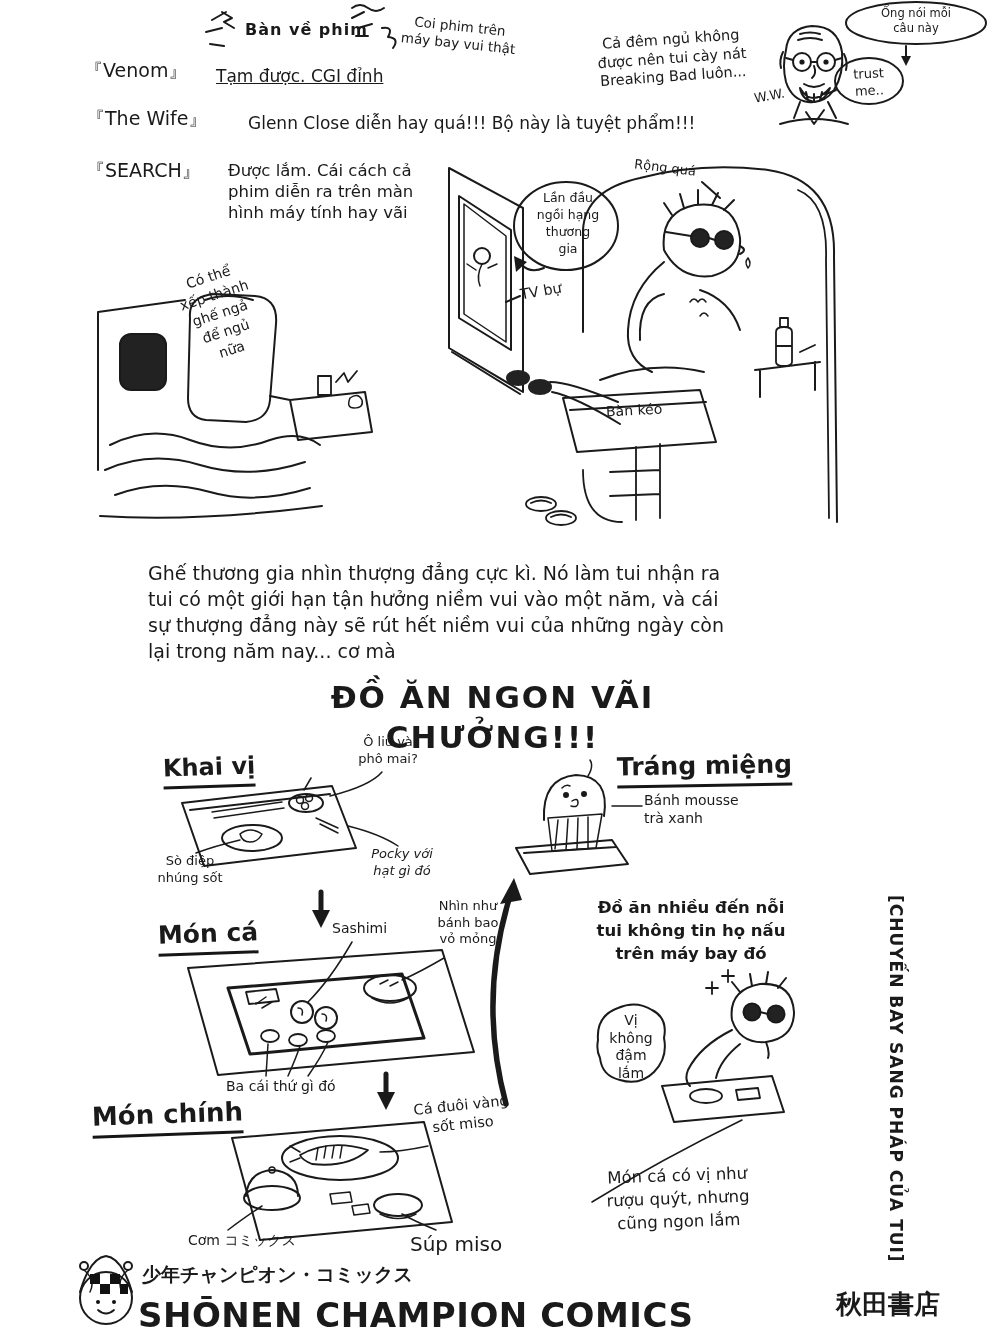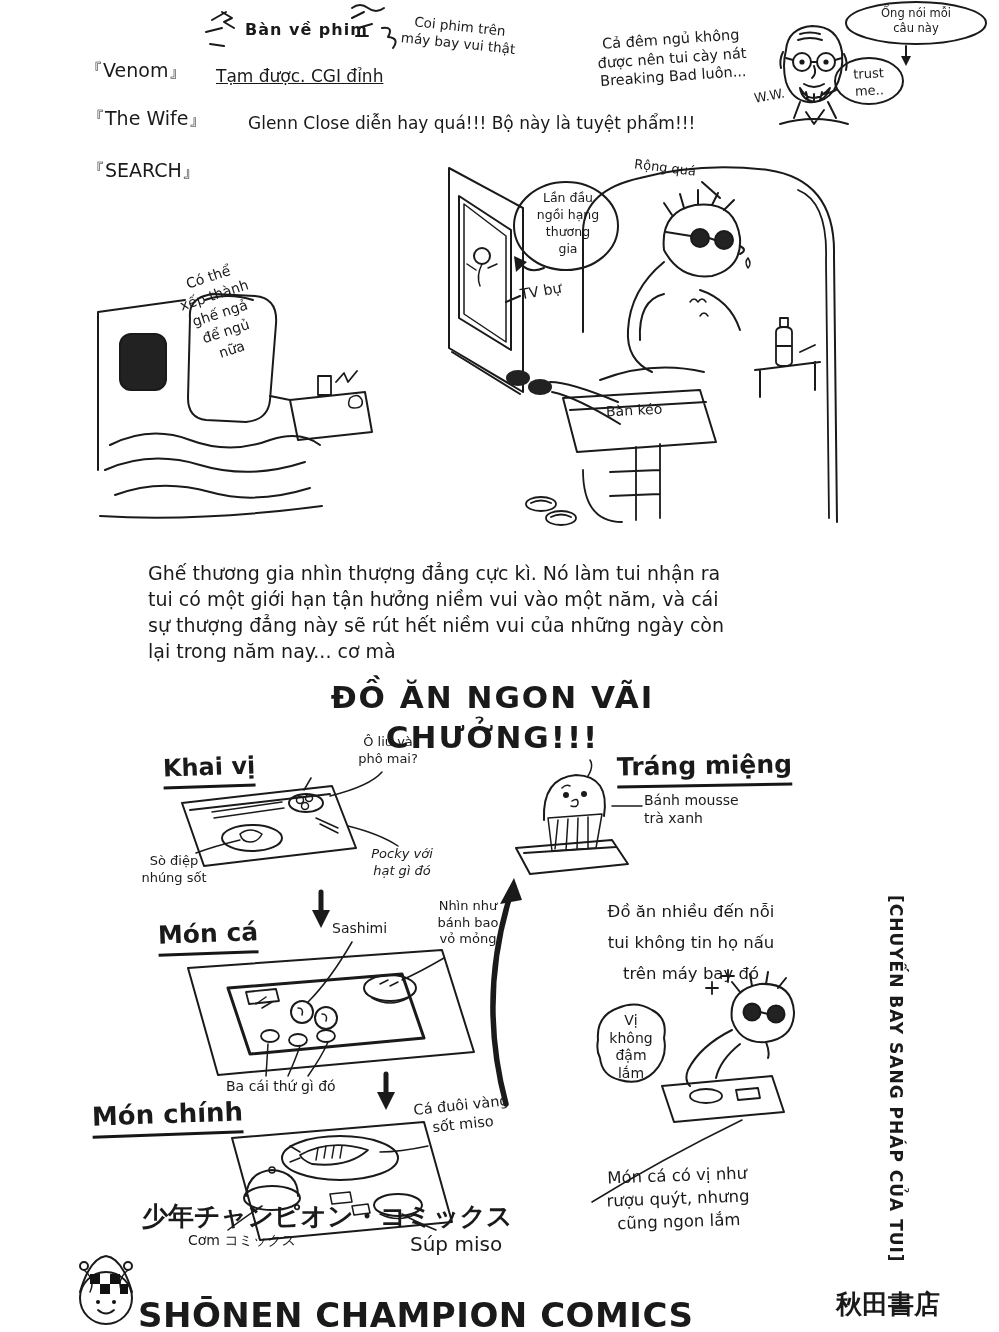--- a/index.html
+++ b/index.html
@@ -249,20 +249,23 @@
 
   <div class="t" style="left:754px;top:88px;font-size:13px;transform:rotate(-10deg);">W.W.</div>
 
   <div class="t" style="left:84px;top:58px;font-size:19px;">『Venom』</div>
   <div class="t" style="left:216px;top:66px;font-size:17px;text-decoration:underline;">Tạm được. CGI đỉnh</div>
 
   <div class="t" style="left:86px;top:106px;font-size:19px;">『The Wife』</div>
   <div class="t" style="left:238px;top:113px;font-size:17px;margin-left:10px;">Glenn Close diễn hay quá!!! Bộ này là tuyệt phẩm!!!</div>
 
   <div class="t" style="left:86px;top:158px;font-size:19px;">『SEARCH』</div>
+  <div class="t" style="left:228px;top:160px;width:220px;font-size:16.5px;">Được lắm. Cái cách cả
+phim diễn ra trên màn
+hình máy tính hay vãi</div>
 
   <div class="t c" style="left:522px;top:190px;width:92px;font-size:12.5px;line-height:1.35;">Lần đầu
 ngồi hạng
 thương
 gia</div>
 
   <div class="t" style="left:634px;top:160px;font-size:13px;transform:rotate(7deg);">Rộng quá</div>
 
   <div class="t" style="left:520px;top:282px;font-size:14.5px;transform:rotate(-10deg);">TV bự</div>
 
@@ -277,21 +280,21 @@
   <div class="t" style="left:148px;top:560px;width:680px;font-size:19px;line-height:26px;">Ghế thương gia nhìn thượng đẳng cực kì. Nó làm tui nhận ra
 tui có một giới hạn tận hưởng niềm vui vào một năm, và cái
 sự thượng đẳng này sẽ rút hết niềm vui của những ngày còn
 lại trong năm nay... cơ mà</div>
 
   <div class="t b c" style="left:220px;top:678px;width:545px;font-size:31px;letter-spacing:2px;">ĐỒ ĂN NGON VÃI CHƯỞNG!!!</div>
 
   <div class="t b ul" style="left:163px;top:752px;font-size:24px;transform:rotate(-2deg);">Khai vị</div>
   <div class="t c" style="left:345px;top:734px;width:86px;font-size:13px;">Ô liu và
 phô mai?</div>
-  <div class="t c" style="left:128px;top:853px;width:92px;font-size:13px;">Sò điệp
+  <div class="t c" style="left:144px;top:853px;width:92px;font-size:13px;">Sò điệp
 nhúng sốt</div>
   <div class="t c" style="left:356px;top:846px;width:92px;font-size:13px;font-style:italic;">Pocky với
 hạt gì đó</div>
 
   <div class="t b ul" style="left:617px;top:750px;font-size:25px;transform:rotate(-1deg);">Tráng miệng</div>
   <div class="t" style="left:644px;top:792px;font-size:14px;">Bánh mousse
 trà xanh</div>
 
   <div class="t b ul" style="left:158px;top:918px;font-size:25px;transform:rotate(-2deg);">Món cá</div>
   <div class="t" style="left:332px;top:920px;font-size:14px;text-align:right;">Sashimi</div>
@@ -299,30 +302,30 @@
 bánh bao
 vỏ mỏng</div>
   <div class="t" style="left:226px;top:1078px;font-size:14px;">Ba cái thứ gì đó</div>
 
   <div class="t b ul" style="left:92px;top:1098px;font-size:26px;transform:rotate(-2deg);">Món chính</div>
   <div class="t c" style="left:402px;top:1096px;width:120px;font-size:14.5px;transform:rotate(-6deg);">Cá đuôi vàng
 sốt miso</div>
   <div class="t" style="left:188px;top:1232px;font-size:14px;">Cơm コミックス</div>
   <div class="t" style="left:410px;top:1232px;font-size:20px;">Súp miso</div>
 
-  <div class="t c" style="left:585px;top:896px;width:212px;font-size:16.5px;line-height:31px;">Đồ ăn nhiều đến nỗi
+  <div class="t c" style="left:585px;top:896px;width:212px;font-size:16.5px;line-height:23px;font-weight:bold;">Đồ ăn nhiều đến nỗi
 tui không tin họ nấu
 trên máy bay đó</div>
   <div class="t c" style="left:604px;top:1012px;width:54px;font-size:14px;line-height:1.25;">Vị
 không
 đậm
 lắm</div>
   <div class="t c" style="left:582px;top:1164px;width:192px;font-size:16.5px;transform:rotate(-2deg);line-height:23px;">Món cá có vị như
 rượu quýt, nhưng
 cũng ngon lắm</div>
 
   <div class="t b vert" style="left:884px;top:895px;height:368px;font-size:17px;letter-spacing:1px;">[CHUYẾN BAY SANG PHÁP CỦA TUI]</div>
 
-  <div class="t b" style="left:142px;top:1200px;font-size:26px;">少年チャンピオン・コミックス</div>
+  <div class="t b" style="left:142px;top:1262px;font-size:19px;">少年チャンピオン・コミックス</div>
   <div class="t b" style="left:138px;top:1294px;font-size:34px;letter-spacing:0.5px;">SHŌNEN CHAMPION COMICS</div>
   <div class="t b" style="left:836px;top:1288px;font-size:26px;">秋田書店</div>
 
 </div>
 
 </body></html>

